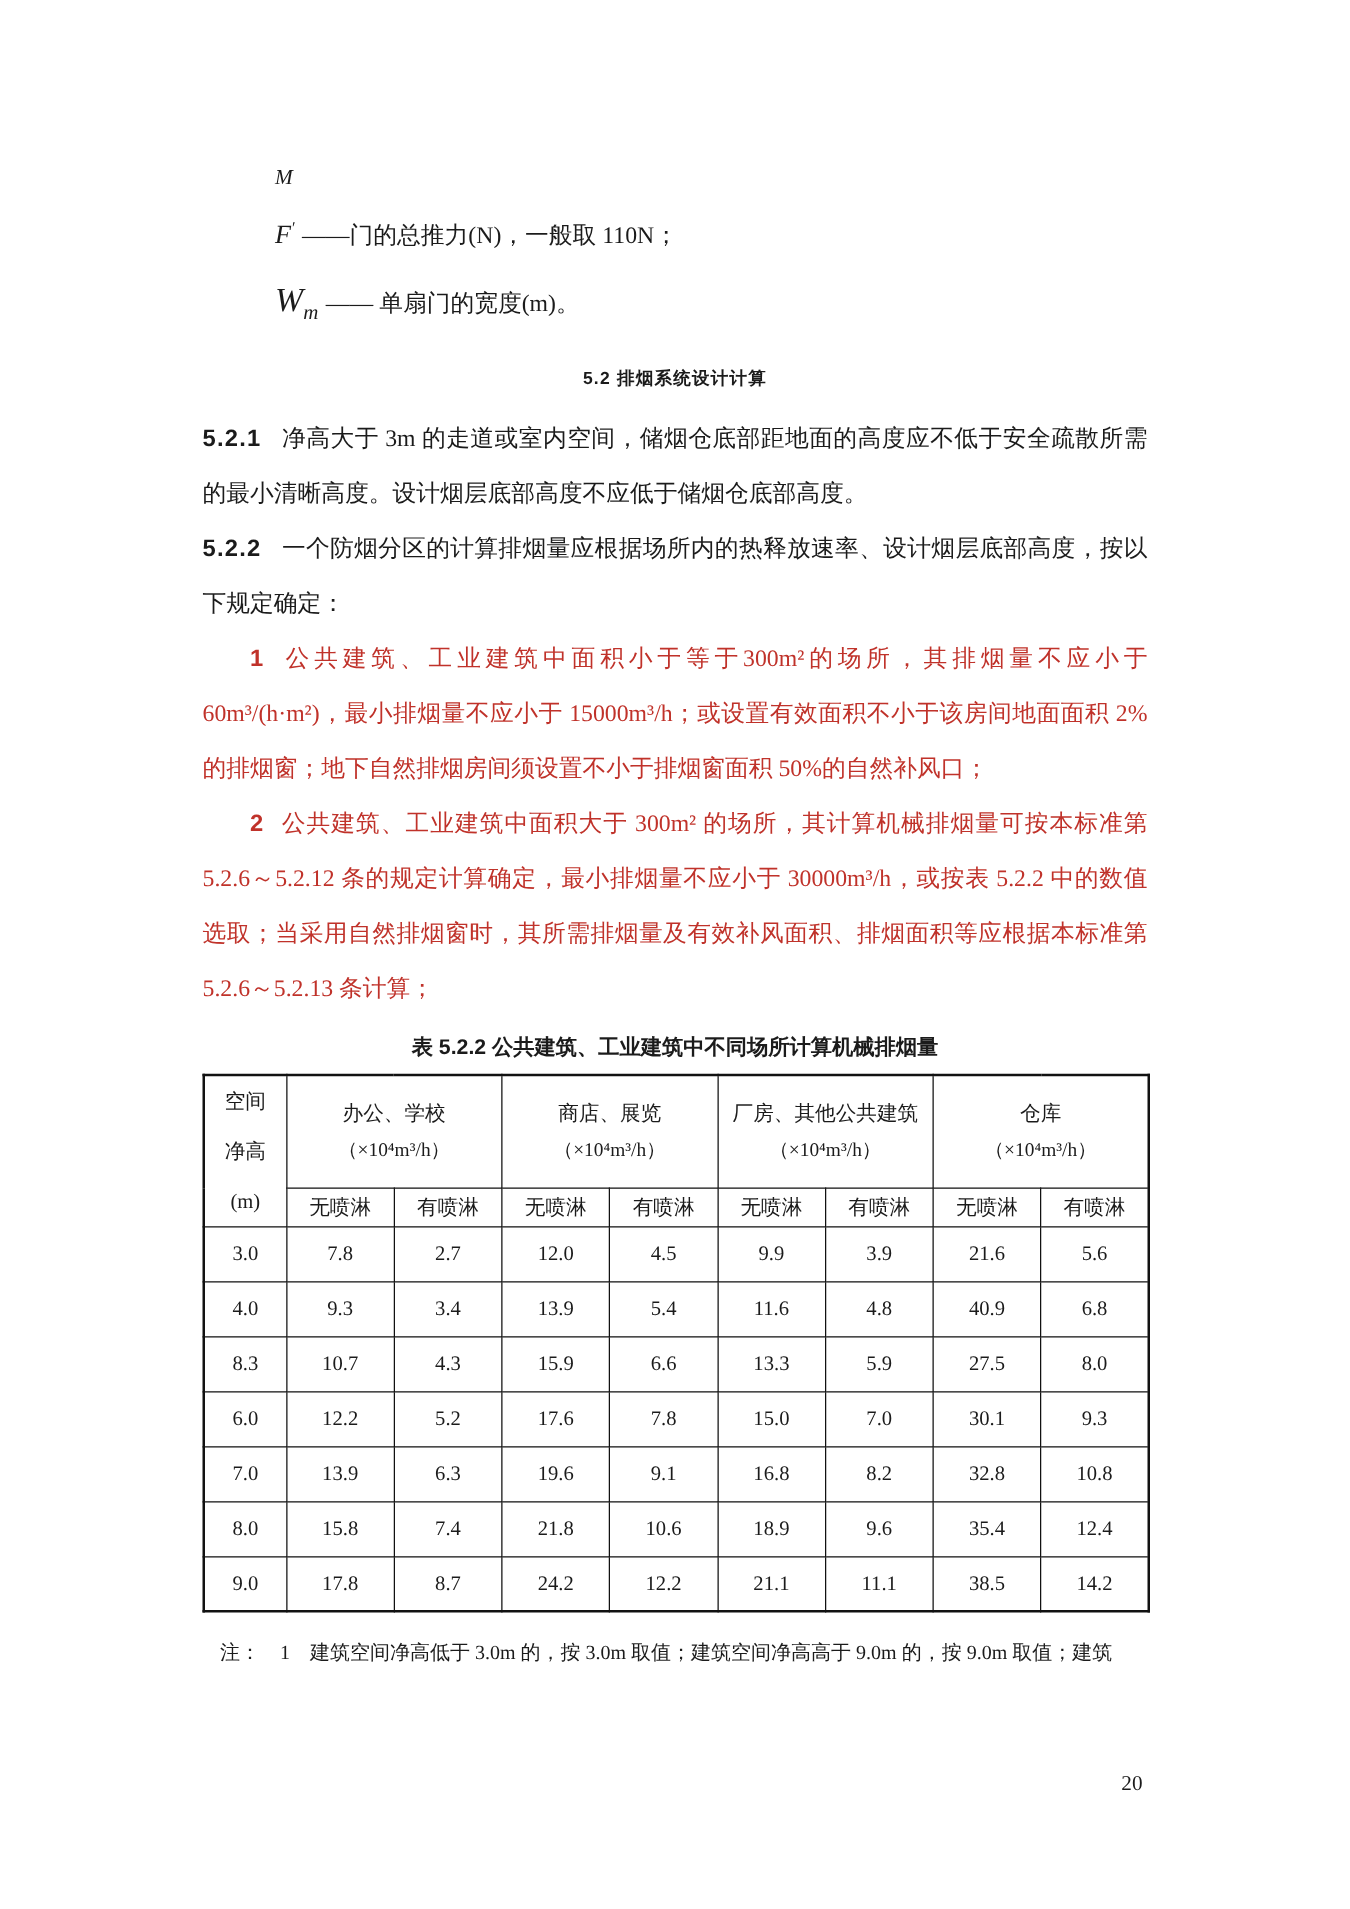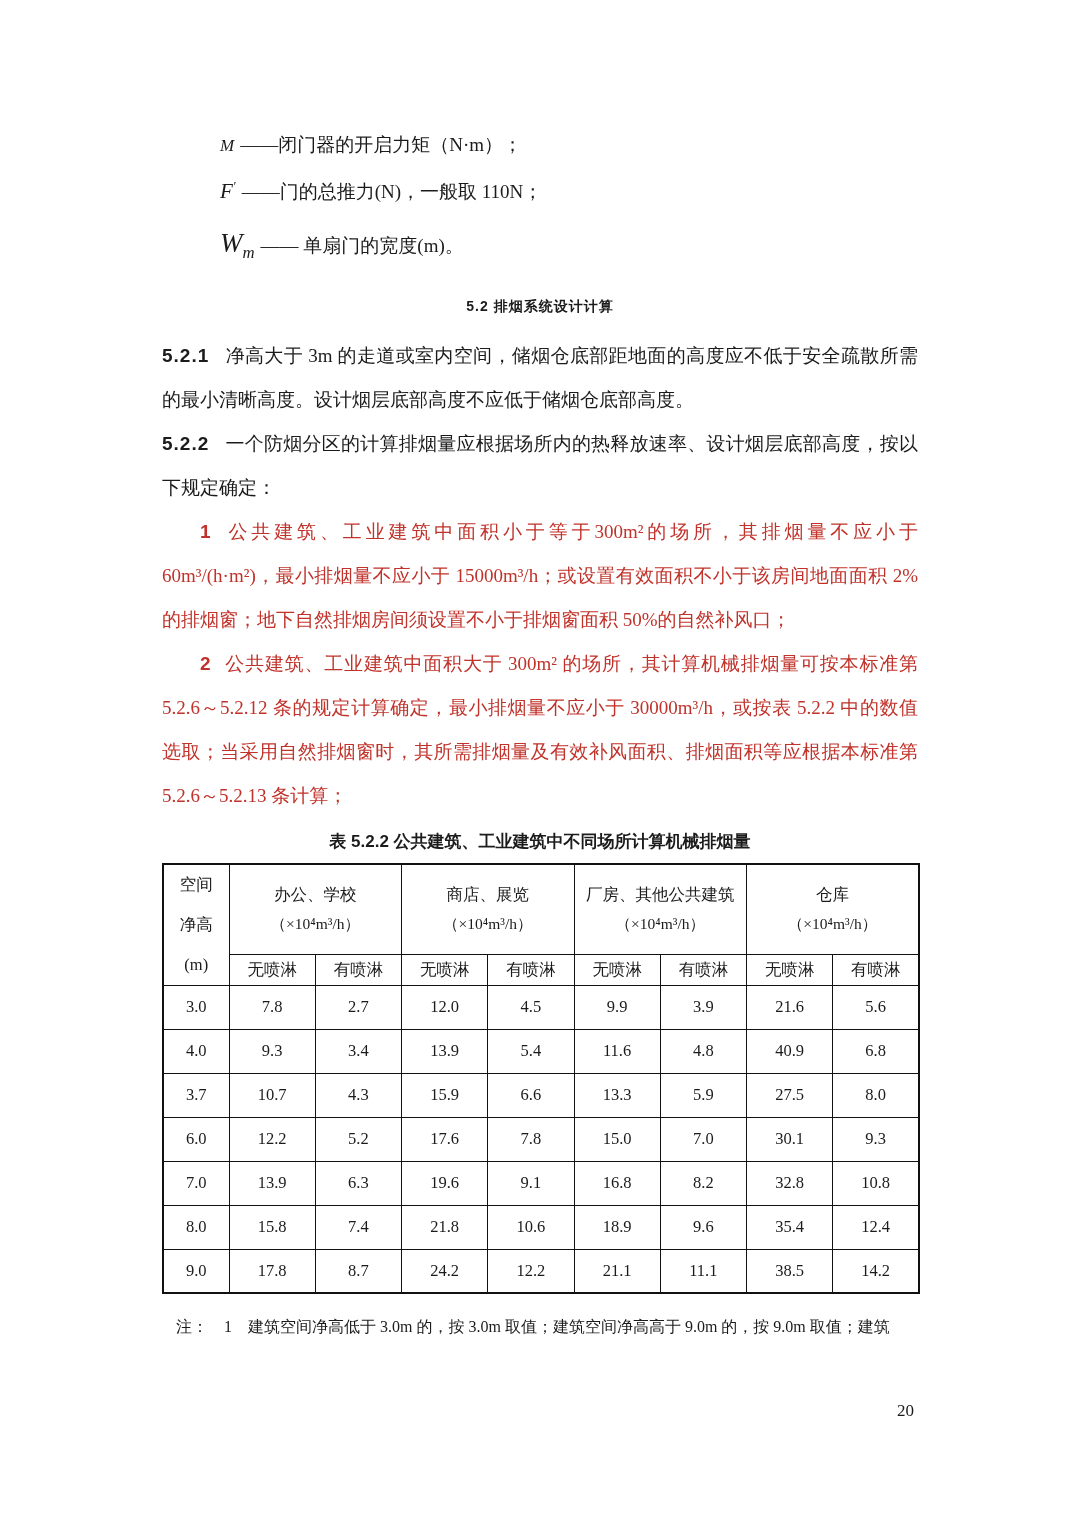--- a/index.html
+++ b/index.html
@@ -87,33 +87,32 @@
   .table-note {
     margin-top: 20px;
     padding-left: 14px;
     font-size: 16px;
     line-height: 26px;
     text-align: justify;
   }
   .page-number {
     position: absolute;
     right: 166px;
-    bottom: 106px;
+    bottom: 90px;
     font-size: 17px;
   }
 </style>
 </head>
 <body>
 
 <div class="page">
 
   <div class="definitions">
     <div class="def-row def-size-s">
       <span class="def-sym"><i>M</i><sup></sup><sub></sub></span>
-      <span class="def-desc">——闭门器的开启力矩（N·m）；</span>
     </div>
     <div class="def-row def-size-m">
       <span class="def-sym"><i>F</i><sup>′</sup><sub></sub></span>
       <span class="def-desc">——门的总推力(N)，一般取 110N；</span>
     </div>
     <div class="def-row def-size-l">
       <span class="def-sym"><i>W</i><sup></sup><sub>m</sub></span>
       <span class="def-desc">—— 单扇门的宽度(m)。</span>
     </div>
   </div>
@@ -185,21 +184,21 @@
           <td>9.3</td>
           <td>3.4</td>
           <td>13.9</td>
           <td>5.4</td>
           <td>11.6</td>
           <td>4.8</td>
           <td>40.9</td>
           <td>6.8</td>
         </tr>
         <tr>
-          <td>3.7</td>
+          <td>8.3</td>
           <td>10.7</td>
           <td>4.3</td>
           <td>15.9</td>
           <td>6.6</td>
           <td>13.3</td>
           <td>5.9</td>
           <td>27.5</td>
           <td>8.0</td>
         </tr>
         <tr>

